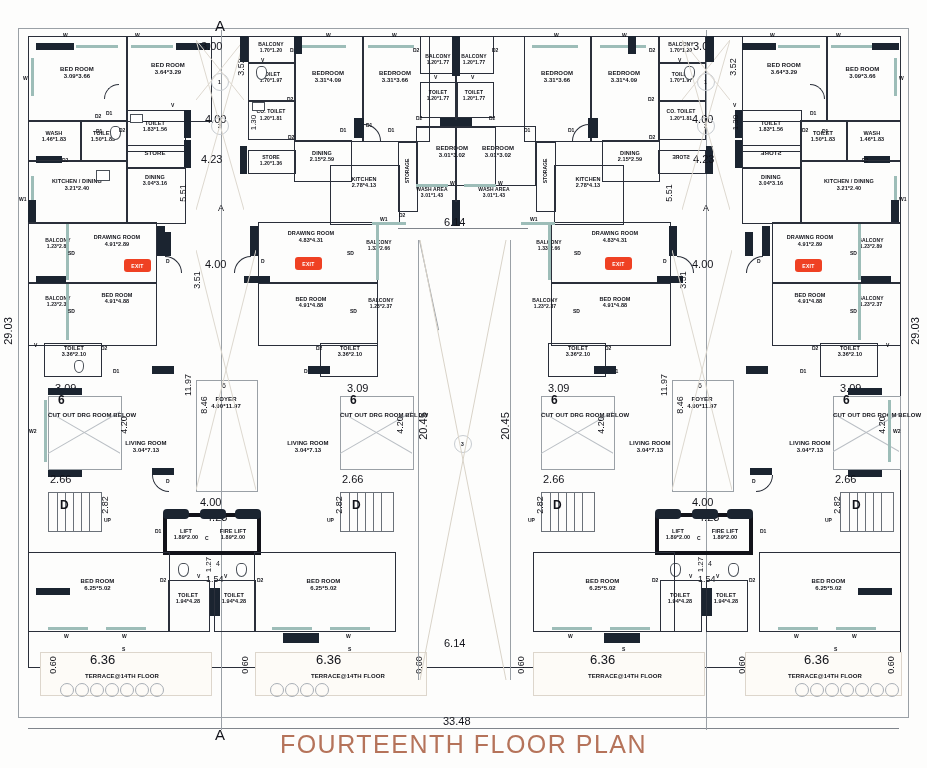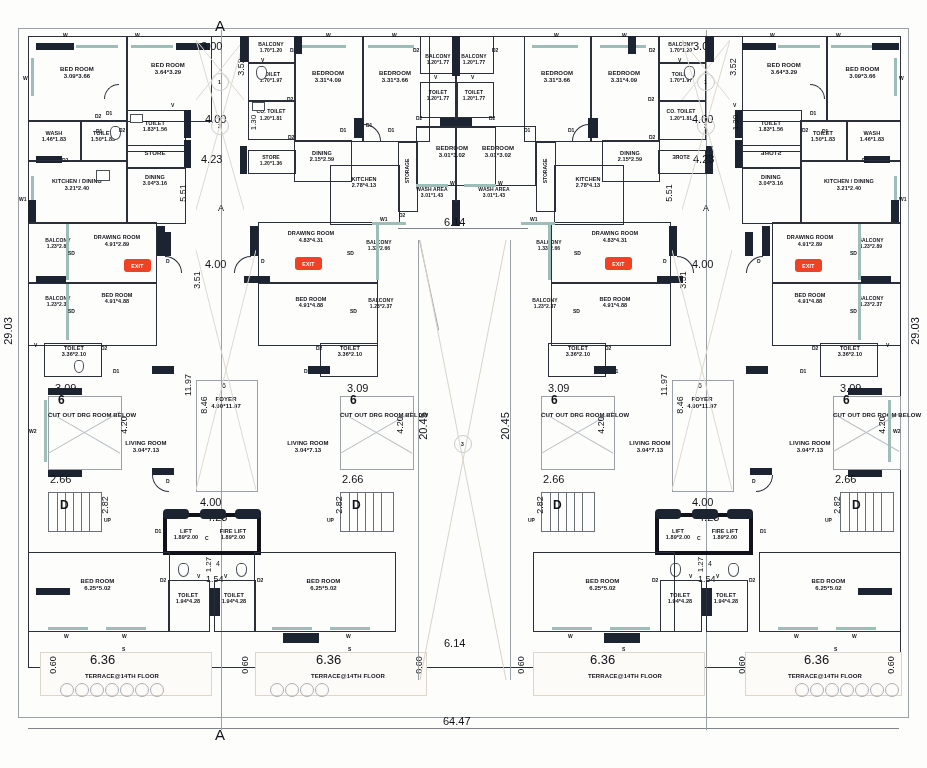--- a/index.html
+++ b/index.html
@@ -71,21 +71,21 @@
 
 <div id="plan">
 
   <div class="lt abs" style="left:18px;top:28px;width:1px;height:690px;"></div>
   <div class="lt abs" style="left:908px;top:28px;width:1px;height:690px;"></div>
   <div class="lt abs" style="left:18px;top:28px;width:891px;height:1px;"></div>
   <div class="lt abs" style="left:18px;top:717px;width:891px;height:1px;"></div>
 
   <div class="room-box" style="left:28px;top:36px;width:871px;height:630px;"></div>
 
-  <div class="dimtxt" style="left:443px;top:715px;">64.47</div>
+  <div class="dimtxt" style="left:443px;top:715px;">33.48</div>
   <div class="dim" style="left:28px;top:728px;width:871px;"></div>
 
   <div class="dimtxt rot90" style="left:-12px;top:325px;width:40px;text-align:center;">29.03</div>
   <div class="dimtxt rot90" style="left:895px;top:325px;width:40px;text-align:center;">29.03</div>
 
   <div class="dimtxt s15" style="left:215px;top:17px;font-size:15px;">A</div>
   <div class="dimtxt s15" style="left:215px;top:726px;font-size:15px;">A</div>
   <div class="lt abs" style="left:221px;top:30px;width:1px;height:700px;"></div>
   <div class="lt abs" style="left:706px;top:30px;width:1px;height:700px;"></div>
 
@@ -943,14 +943,15 @@
   <div class="wall" style="left:891px;top:200px;width:8px;height:22px;"></div>
   <div class="wall" style="left:163px;top:232px;width:8px;height:24px;"></div>
   <div class="wall" style="left:745px;top:232px;width:8px;height:24px;"></div>
   <div class="wall" style="left:152px;top:366px;width:22px;height:8px;"></div>
   <div class="wall" style="left:746px;top:366px;width:22px;height:8px;"></div>
   <div class="wall" style="left:308px;top:366px;width:22px;height:8px;"></div>
   <div class="wall" style="left:594px;top:366px;width:22px;height:8px;"></div>
   <div class="wall" style="left:283px;top:633px;width:36px;height:10px;"></div>
   <div class="wall" style="left:604px;top:633px;width:36px;height:10px;"></div>
 
+  <div class="title" style="top:730px;">FOURTEENTH FLOOR PLAN</div>
 
 </div>
 
 </body></html>

